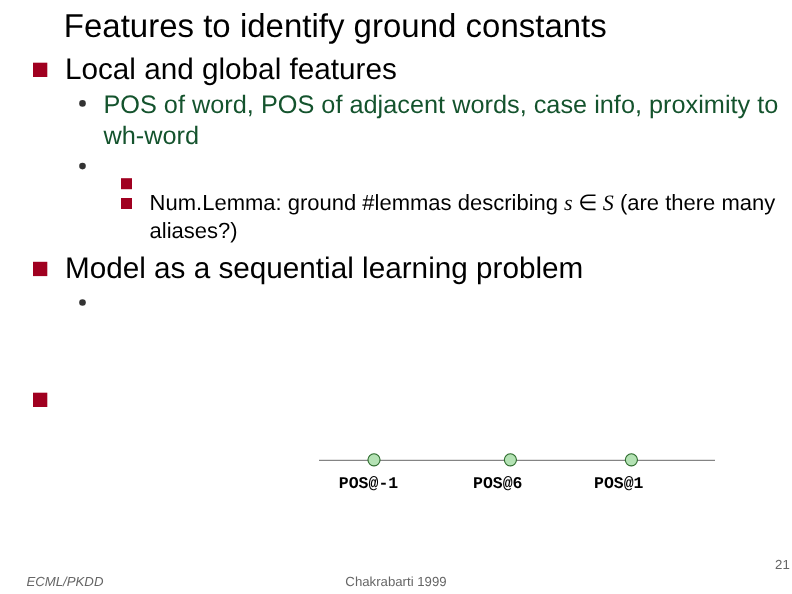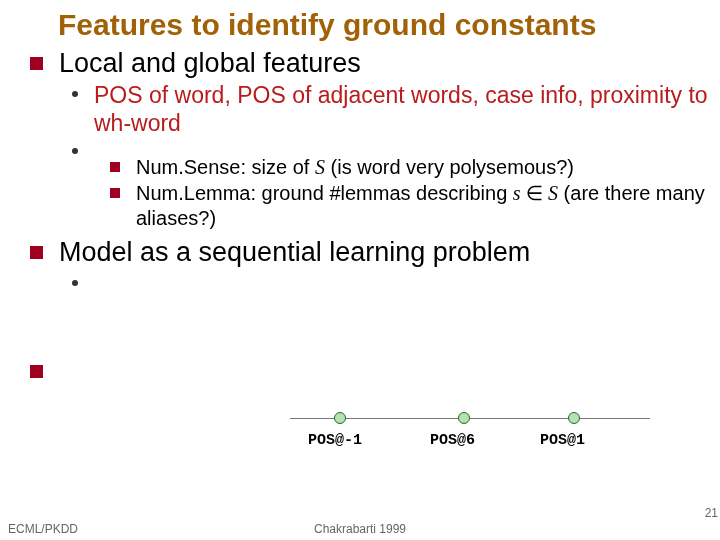--- a/index.html
+++ b/index.html
@@ -5,23 +5,23 @@
   * { margin: 0; padding: 0; box-sizing: border-box; }
   body {
     width: 720px;
     height: 540px;
     background: #fff;
     font-family: Arial, Helvetica, sans-serif;
     position: relative;
     overflow: hidden;
   }
   .title {
-    color: #a16207;
+    color: #000000;
     font-size: 30px;
-    font-weight: 700;
+    font-weight: 400;
     padding: 8px 0 6px 58px;
   }
   .bullet-sq {
     display: flex;
     align-items: flex-start;
     gap: 16px;
   }
   .sq {
     width: 13px; height: 13px;
     background: #a00020;
@@ -42,21 +42,21 @@
     flex-shrink: 0;
   }
   .lvl1 {
     font-size: 27px;
     color: #000;
     padding-left: 30px;
     margin-bottom: 2px;
   }
   .lvl2 {
     font-size: 23px;
-    color: #b91c1c;
+    color: #14532d;
     padding-left: 72px;
     margin-bottom: 1px;
     line-height: 1.22;
   }
   .lvl2 .dot { margin-top: 10px; }
   .lvl3 {
     font-size: 20px;
     color: #000;
     padding-left: 110px;
     margin-bottom: 1px;
@@ -64,21 +64,21 @@
   }
   .italic { font-style: italic; font-family: "Times New Roman", serif; }
   .footer {
     position: absolute;
     bottom: 4px;
     left: 0;
     width: 100%;
     font-size: 12px;
     color: #666;
   }
-  .footer-left { position: absolute; left: 8px; bottom: 0; }
+  .footer-left { position: absolute; left: 24px; bottom: 0; font-style: italic; }
   .footer-center { position: absolute; left: 50%; transform: translateX(-50%); bottom: 0; }
   .footer-right { position: absolute; right: 2px; bottom: 16px; }
   .diagram {
     position: absolute;
     left: 290px;
     top: 410px;
     width: 370px;
     height: 50px;
     font-family: Liberation Mono, monospace;
   }
@@ -116,23 +116,20 @@
   <div class="dot"></div>
   <div>POS of word, POS of adjacent words, case info, proximity to wh-word</div>
 </div>
 
 <div class="bullet-sq lvl2">
   <div class="dot"></div>
 </div>
 
 <div class="bullet-sq lvl3">
   <div class="sq-sm"></div>
-  <div>
-    <span>Num.Sense: size of </span><span class="italic">S</span><span>  (is word very polysemous?)</span>
-  </div>
 </div>
 
 <div class="bullet-sq lvl3">
   <div class="sq-sm"></div>
   <div>
     <span>Num.Lemma: ground #lemmas describing </span><span class="italic">s</span><span class="elem"> ∈ </span><span class="italic">S</span><span> (are there many aliases?)</span>
   </div>
 </div>
 
 <div class="bullet-sq lvl1" style="margin-top:6px">

